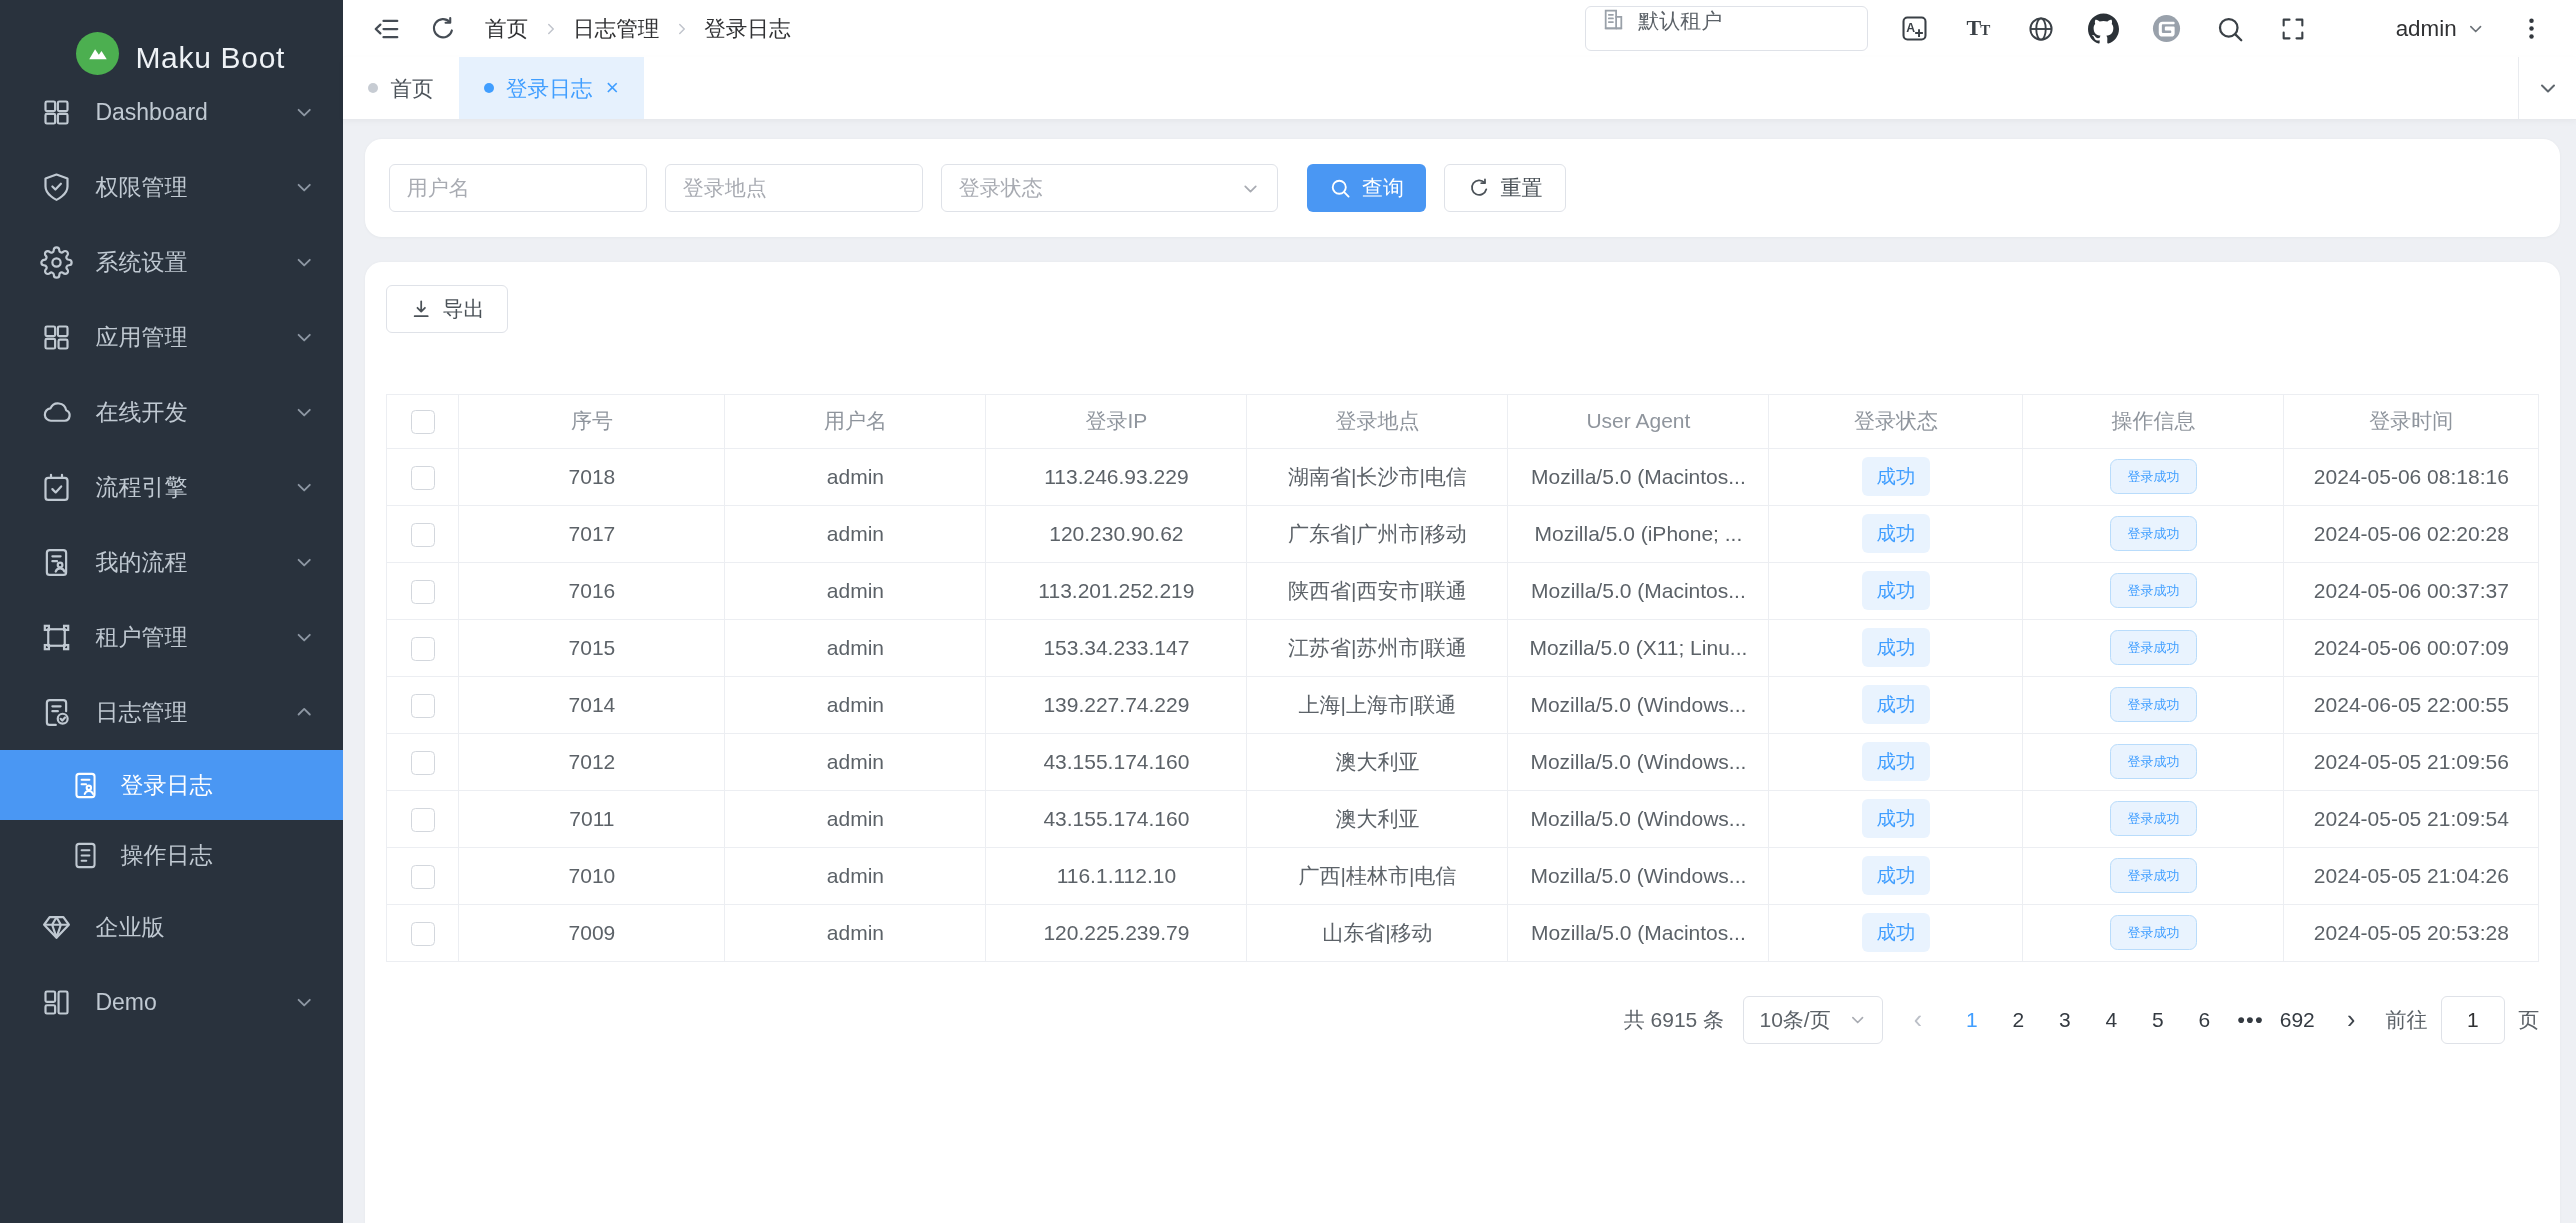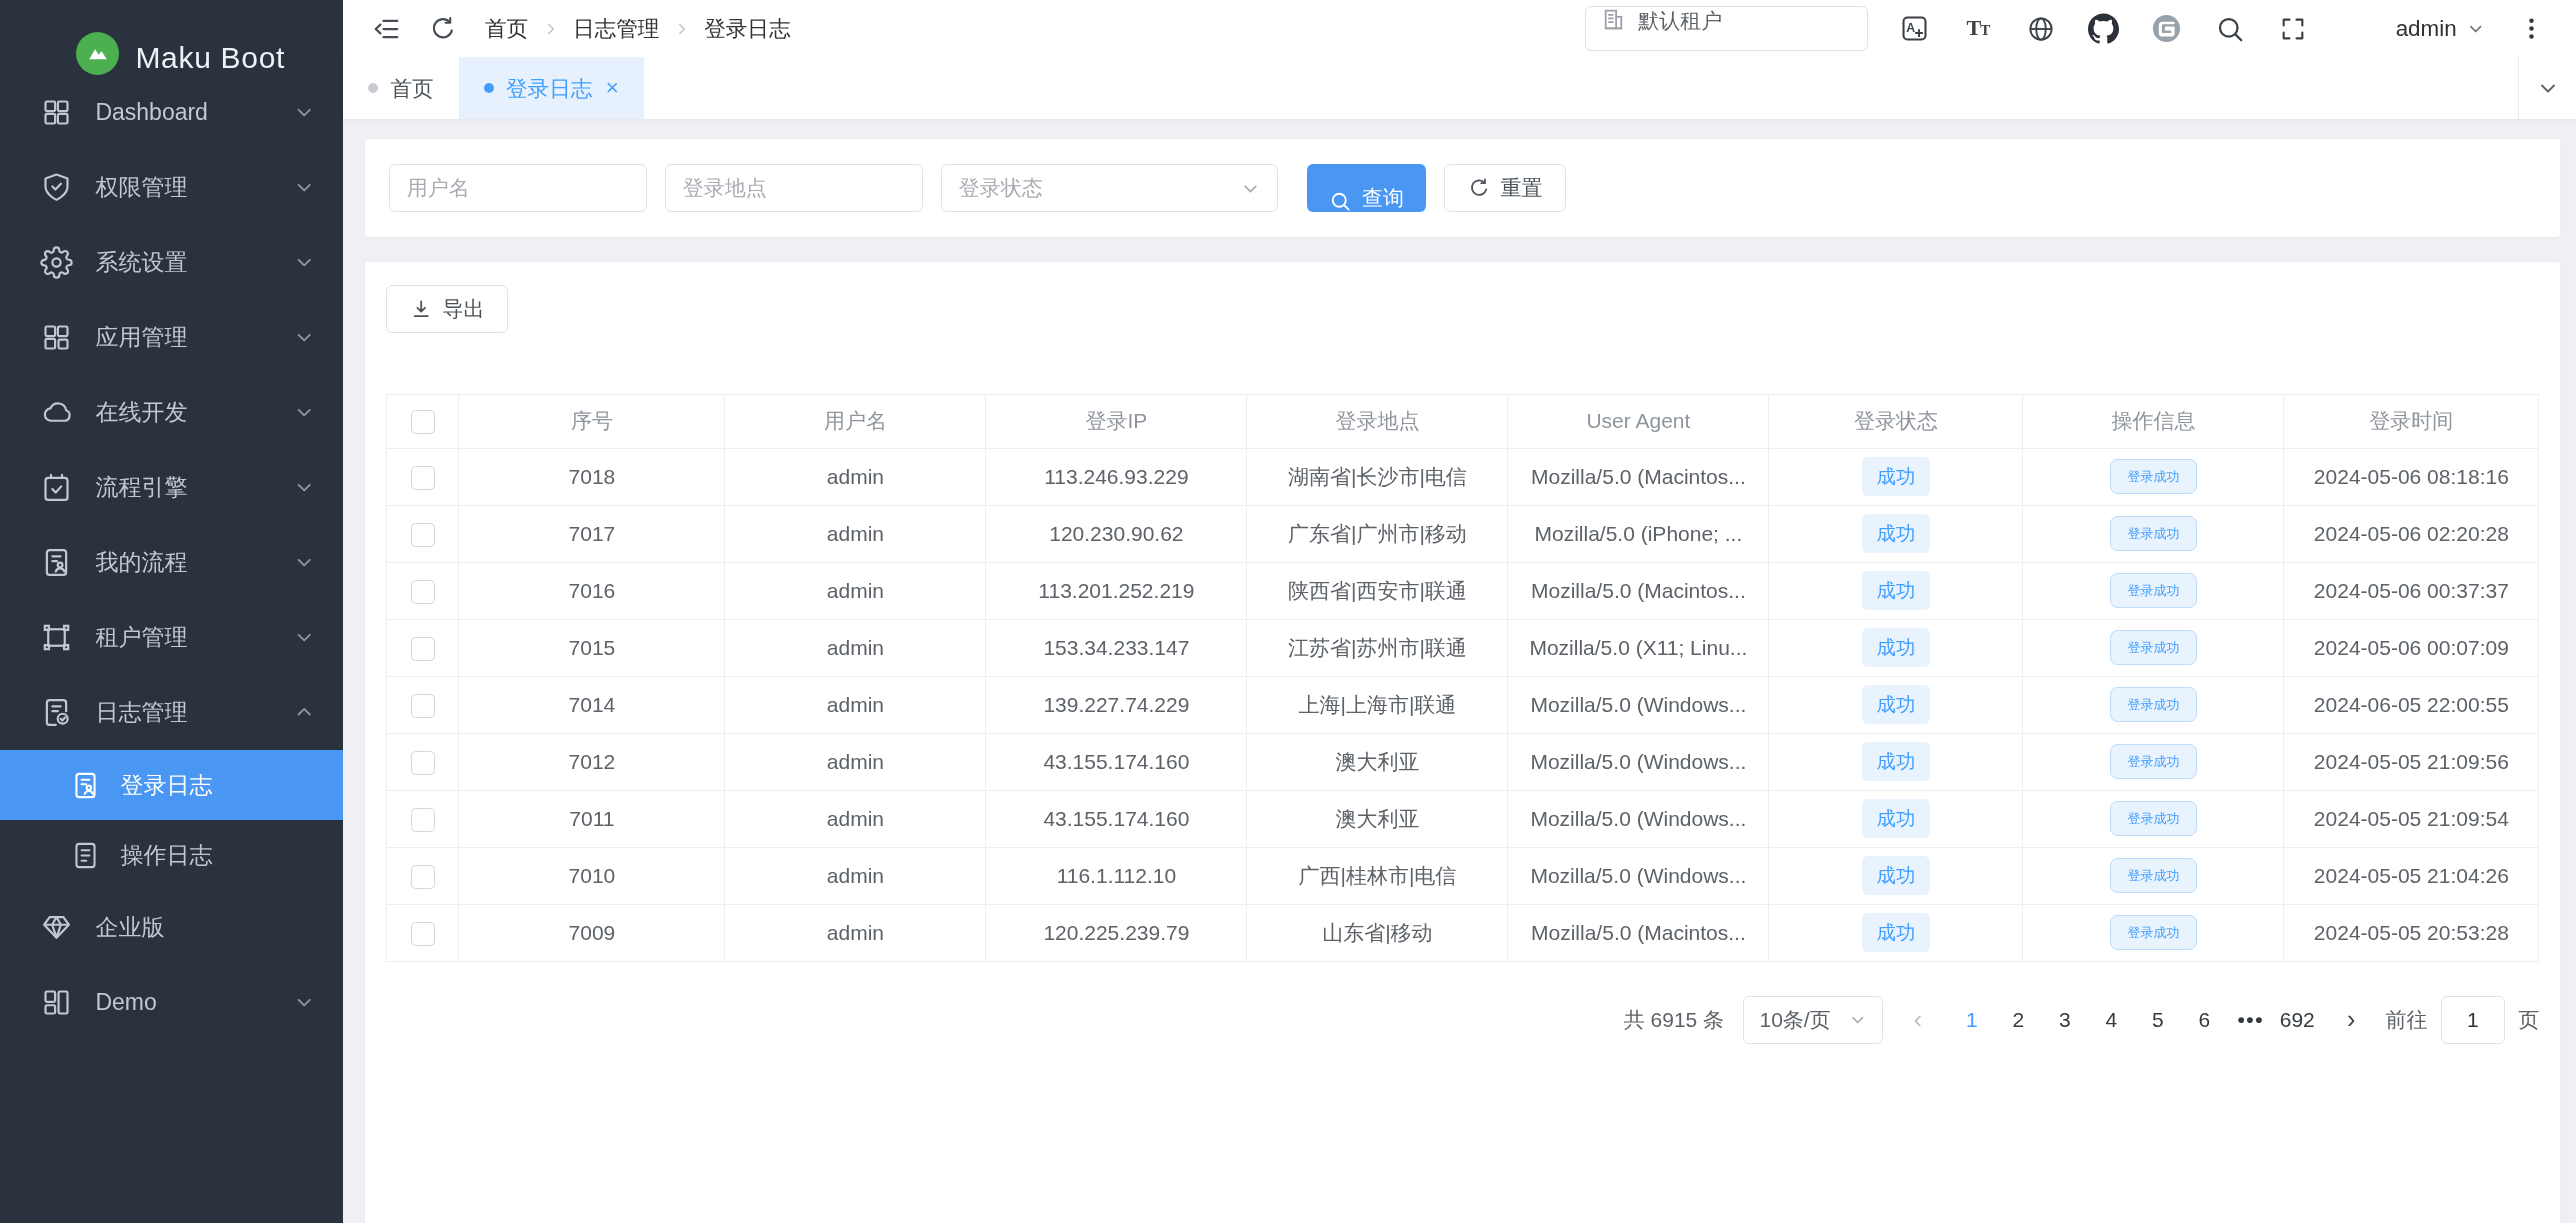--- a/index.html
+++ b/index.html
@@ -64,28 +64,28 @@
   .tabbar{height:63px;background:#fff;border-bottom:0.7px solid #e7e9ed;display:flex;align-items:stretch;box-shadow:0 2.2px 6px rgba(0,0,0,.035);flex-shrink:0;position:relative;z-index:2;}
   .tab{display:flex;align-items:center;gap:12px;padding:0 25px;font-size:21.6px;color:#4c535a;cursor:pointer;}
   .tab .dot{width:10.4px;height:10.4px;border-radius:50%;background:#c7ccd3;}
   .tab.active{background:#e6f1fd;color:var(--blue);}
   .tab.active .dot{background:var(--blue);}
   .tab-close{font-size:22.4px;line-height:1;color:var(--blue);margin-left:1.5px;}
   .tab-more{margin-left:auto;width:58px;border-left:0.7px solid #e9ebef;display:flex;align-items:center;justify-content:center;color:#5f666d;cursor:pointer;}
 
   
   .content{flex:1;padding:19.4px 15.7px 0 22.4px;background:var(--page-bg);overflow:hidden;}
-  .card{background:#fff;border-radius:3px;box-shadow:0 0.7px 3px rgba(31,45,61,.04);}
+  .card{background:#fff;border-radius:17px;box-shadow:0 0.7px 3px rgba(31,45,61,.04);}
   .search-card{height:98px;display:flex;align-items:center;padding:0 24px;gap:18px;}
   .field{height:48px;border:0.7px solid var(--border);border-radius:6px;display:flex;align-items:center;padding:0 16.4px;font-size:21px;color:var(--text-ph);background:#fff;}
   .field.input{width:258px;}
   .field.select{width:337px;justify-content:space-between;cursor:pointer;}
   .field .mi-caret{width:21px;height:21px;color:#a8abb2;}
   .btn{height:48px;border:none;border-radius:6px;display:inline-flex;align-items:center;gap:10.4px;font-size:21px;padding:0 22.4px;cursor:pointer;font-family:inherit;}
-  .btn-primary{background:var(--accent);color:#fff;margin-left:10.4px;align-items:flex-end;}
+  .btn-primary{background:var(--accent);color:#fff;margin-left:10.4px;}
   .btn-plain{background:#fff;border:0.7px solid var(--border);color:#4b5258;}
 
   .table-card{margin-top:25px;padding:22.4px 21px 0;height:1104px;display:flex;flex-direction:column;}
   .export-row{flex-shrink:0;}
   table{width:100%;border-collapse:collapse;margin-top:61px;table-layout:fixed;}
   th,td{border:0.7px solid var(--table-border);height:57px;text-align:center;font-size:21px;color:var(--text-mid);font-weight:400;padding:0 18px;white-space:nowrap;overflow:hidden;}
   th{height:54px;color:var(--text-head);}
   .checkbox{display:inline-block;width:24px;height:24px;border:1.5px solid #d3d7dd;border-radius:4.5px;background:#fff;vertical-align:middle;cursor:pointer;}
   .cell-ua{text-overflow:clip;}
   .tag-success{display:inline-block;padding:6px 15px;background:var(--blue-light);border-radius:6px;color:var(--blue);font-size:19.4px;}

